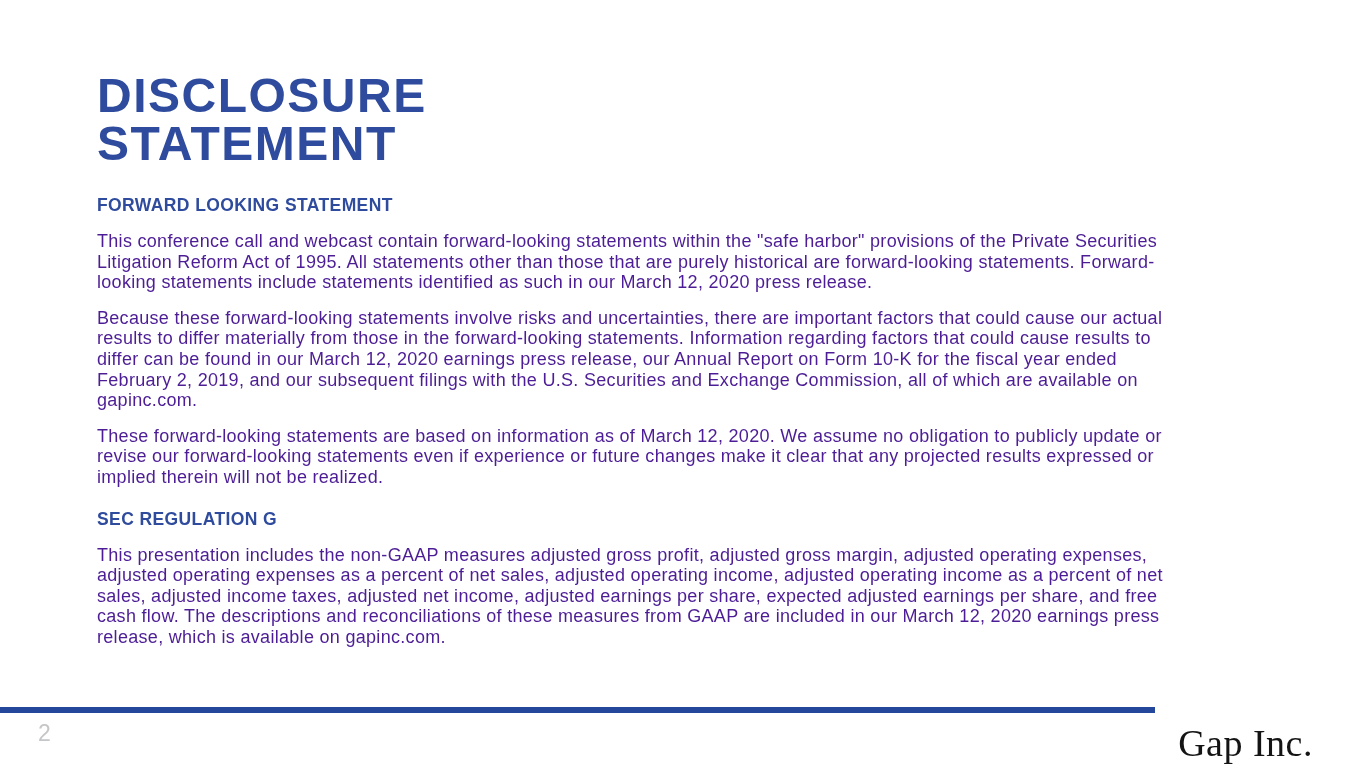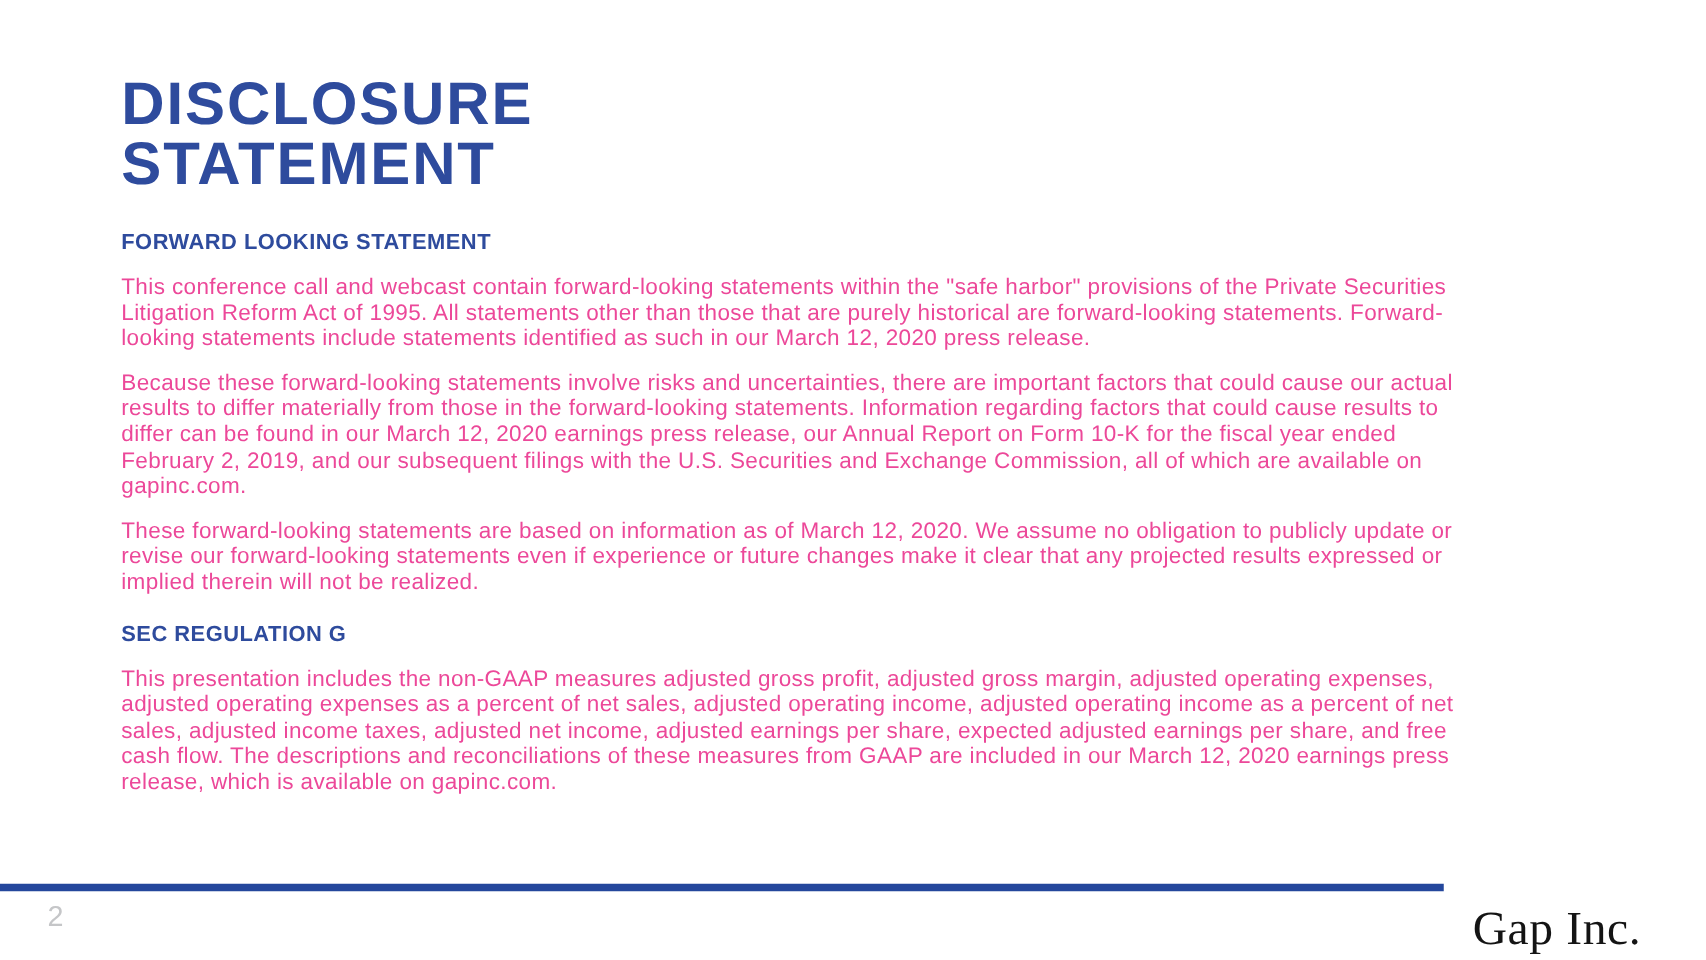--- a/index.html
+++ b/index.html
@@ -19,21 +19,21 @@
     inset: 0;
     background: #ffffff;
   }
   .content {
     position: absolute;
     left: 97px;
     top: 56px;
     width: 1215px;
   }
   .slide-title {
-    margin: 4px 0 27px 0;
+    margin: 16px 0 27px 0;
     font-size: 48px;
     line-height: 48px;
     font-weight: bold;
     letter-spacing: 1.5px;
     color: #2e4b9d;
   }
   .section-heading {
     margin: 0 0 16px 0;
     font-size: 17.5px;
     line-height: 20px;
@@ -42,21 +42,21 @@
     color: #2e4b9d;
   }
   .section-sec .section-heading {
     margin-top: 21px;
   }
   .body-paragraph {
     margin: 0 0 15px 0;
     font-size: 18px;
     line-height: 20.6px;
     letter-spacing: 0.3px;
-    color: #ec4899;
+    color: #4c1d95;
     white-space: nowrap;
   }
   .footer-rule {
     position: absolute;
     left: 0;
     top: 707px;
     width: 1155px;
     height: 6px;
     background: #24479c;
   }

